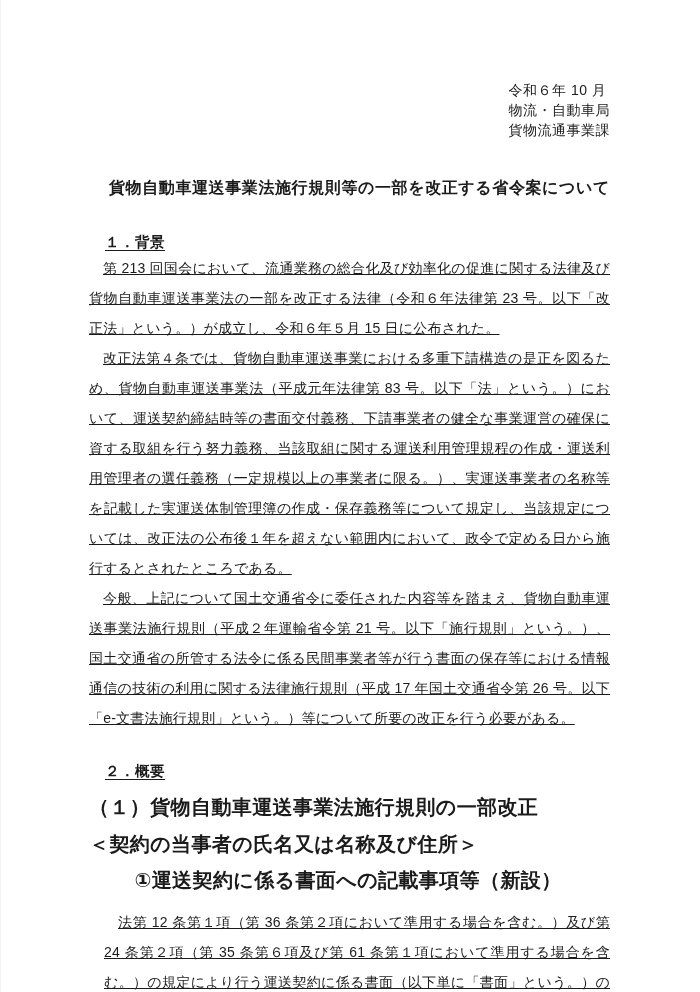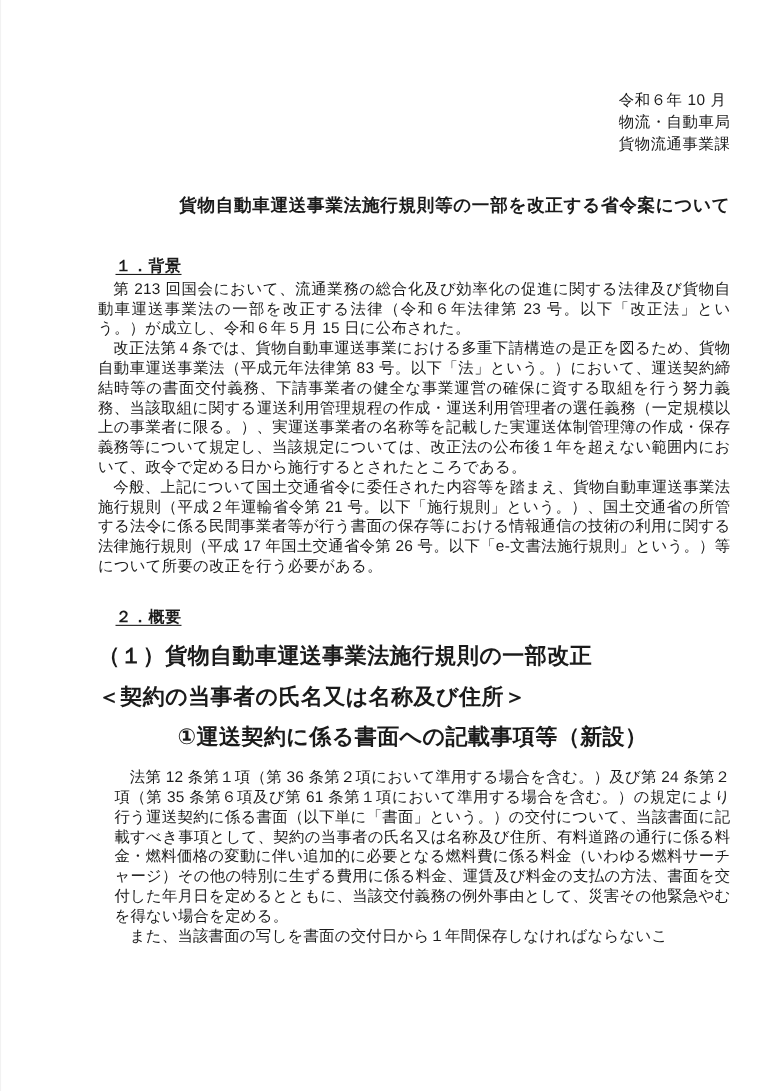--- a/index.html
+++ b/index.html
@@ -12,21 +12,21 @@
     height: 992px;
     overflow: hidden;
     font-family: "Liberation Sans", "DejaVu Sans", sans-serif;
     color: #1b1b1b;
     -webkit-font-smoothing: antialiased;
   }
   .page {
     box-sizing: border-box;
     width: 700px;
     height: 992px;
-    padding: 80px 36px 0 88px;
+    padding: 80px 90px 0 88px;
     background: #ffffff;
     border-left: 1px solid #f2f2f2;
   }
   
   .doc-meta {
     width: -moz-fit-content;
     width: fit-content;
     margin-left: auto;
     font-size: 14px;
     line-height: 20px;
@@ -51,24 +51,25 @@
     font-weight: bold;
     text-decoration: underline;
     text-underline-offset: 3px;
     letter-spacing: 0.5px;
   }
   .sec-heading.overview { margin-top: 28px; }
   
   p.body {
     margin: 0;
     font-size: 14px;
-    line-height: 18px;
+    line-height: 30px;
     letter-spacing: 0.2px;
     text-align: justify;
     text-indent: 14px;
+    text-decoration: underline;
   }
   .after-heading { margin-top: 3px; }
   
   .sub-heading {
     margin: 15px;
     font-size: 20px;
     line-height: 21.5px;
     font-weight: bold;
     letter-spacing: 0.4px;
   }

